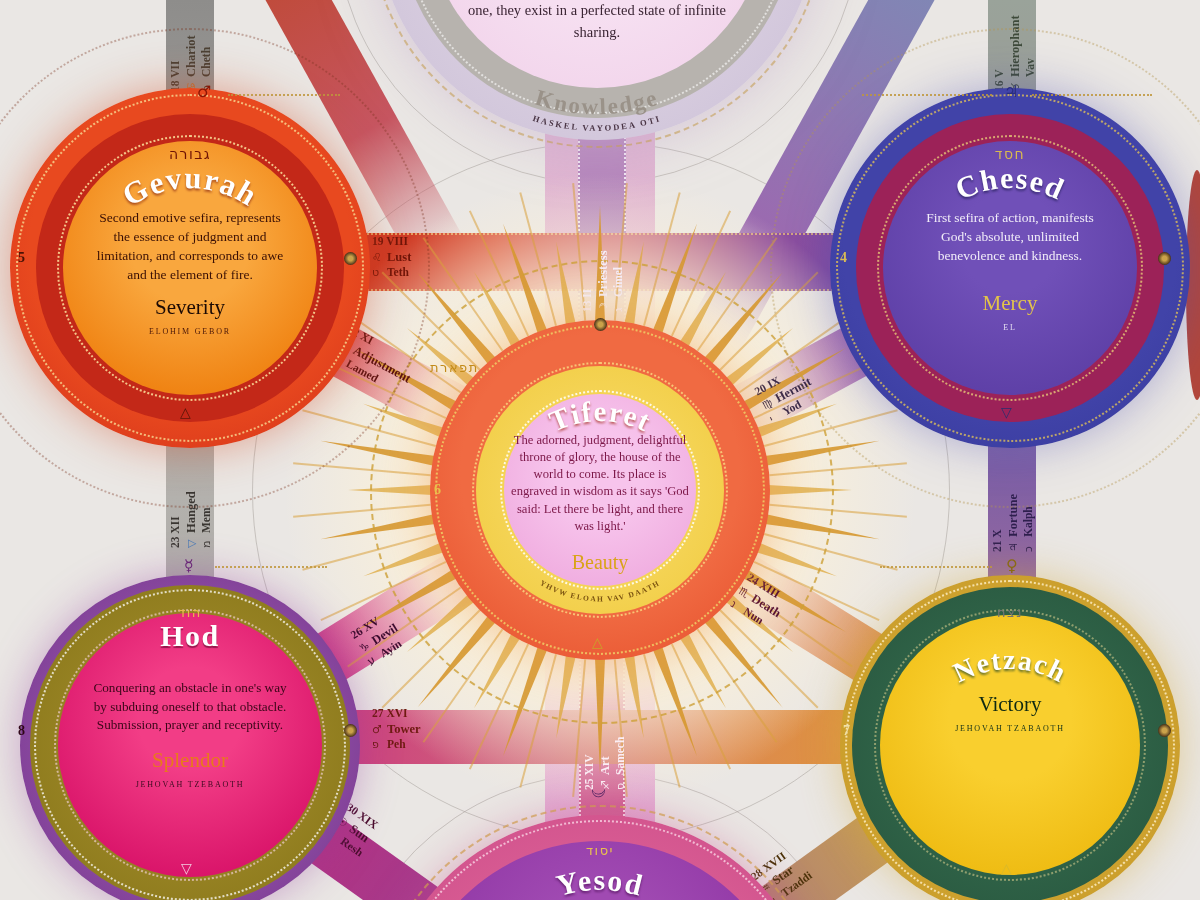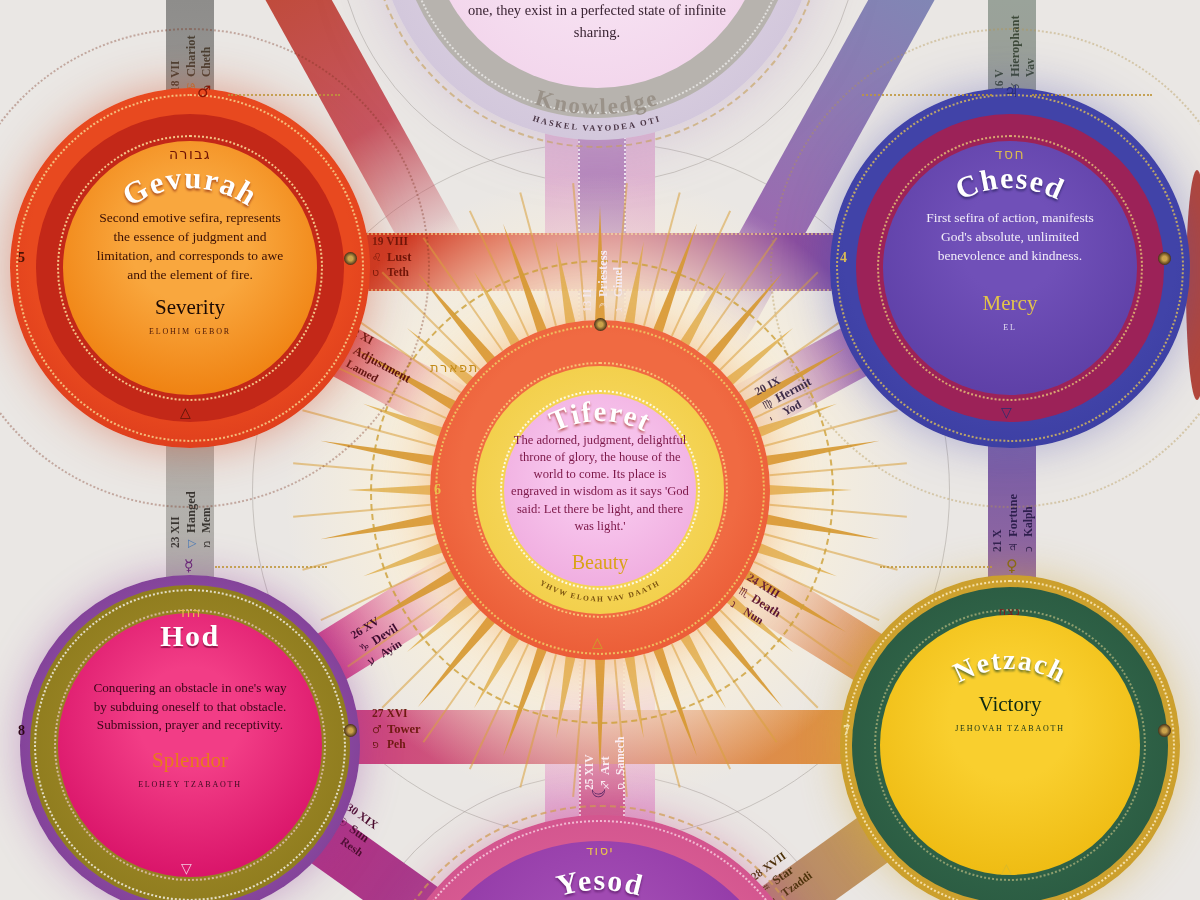--- a/index.html
+++ b/index.html
@@ -304,31 +304,31 @@
     <div class="circ" style="inset:0;background:radial-gradient(circle,#8a4aa0 60%,#73308a);box-shadow:0 0 40px rgba(150,60,160,.4)"></div>
     <div class="circ" style="inset:10px;background:radial-gradient(circle,#968223 55%,#857316)"></div>
     <div class="dotted" style="inset:14px;border-color:rgba(255,255,255,.75)"></div>
     <div class="dotted" style="inset:34px;border-color:rgba(255,220,235,.6)"></div>
     <div class="circ" style="inset:38px;background:radial-gradient(circle at 50% 40%,#f23d86 25%,#d81268 80%)"></div>
     <div class="hebword" style="position:absolute;top:30px;left:0;width:100%;text-align:center;font-size:13px;color:#e8bb4a">הוד</div>
     <div style="position:absolute;top:44px;left:0;width:100%;text-align:center;font:bold 30px 'Liberation Serif',serif;letter-spacing:1.5px;color:#fff;text-shadow:0 2px 1px rgba(90,5,40,.6)">Hod</div>
     <div class="scontent" style="inset:44px;padding:60px 28px 0">
       <div class="desc" style="font-size:13.2px;color:#3a0618">Conquering an obstacle in one's way by subduing oneself to that obstacle. Submission, prayer and receptivity.</div>
       <div class="epithet" style="margin-top:13px;color:#e87a1a">Splendor</div>
-      <div class="godname" style="color:#3a0a1e">ELOHEY TZABAOTH</div>
+      <div class="godname" style="color:#3a0a1e">JEHOVAH TZEBAOTH</div>
     </div>
   </div>
 
   <div class="sefira" style="left:840px;top:575px;width:340px;height:340px">
     <div class="circ" style="inset:0;background:radial-gradient(circle,#cfa42e 60%,#c2922a);box-shadow:0 0 40px rgba(210,170,60,.45)"></div>
     <div class="dotted" style="inset:5px;border-color:rgba(255,240,200,.8)"></div>
     <div class="circ" style="inset:12px;background:radial-gradient(circle,#2f6247 55%,#26543c)"></div>
     <div class="dotted" style="inset:34px;border-color:rgba(240,220,150,.5)"></div>
     <div class="circ" style="inset:40px;background:radial-gradient(circle at 50% 40%,#f9cf2e 30%,#edb90f 85%)"></div>
-    <div class="hebword" style="position:absolute;top:30px;left:0;width:100%;text-align:center;font-size:11px;color:#7f1d1d">נצח</div>
+    <div class="hebword" style="position:absolute;top:30px;left:0;width:100%;text-align:center;font-size:13px;color:#737373">נצח</div>
     <svg class="arcsvg" viewBox="0 0 340 340">
       <path id="arc-net" d="M 75 168 A 98 98 0 0 1 265 168" fill="none"></path>
       <text style="font-size:28px;letter-spacing:1.5px;fill:#ffffff;filter:drop-shadow(0 2px 1px rgba(20,60,35,.65))"><textPath href="#arc-net" startOffset="50%" text-anchor="middle">Netzach</textPath></text>
     </svg>
     <div class="scontent" style="inset:44px;padding:61px 24px 0">
       <div class="epithet" style="margin-top:12px;color:#102a12">Victory</div>
       <div class="godname" style="color:#133018">JEHOVAH TZABAOTH</div>
     </div>
   </div>
 

